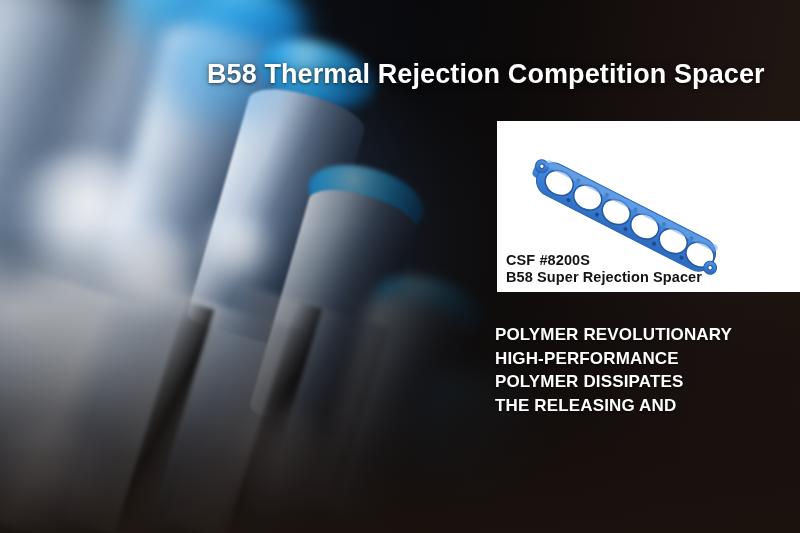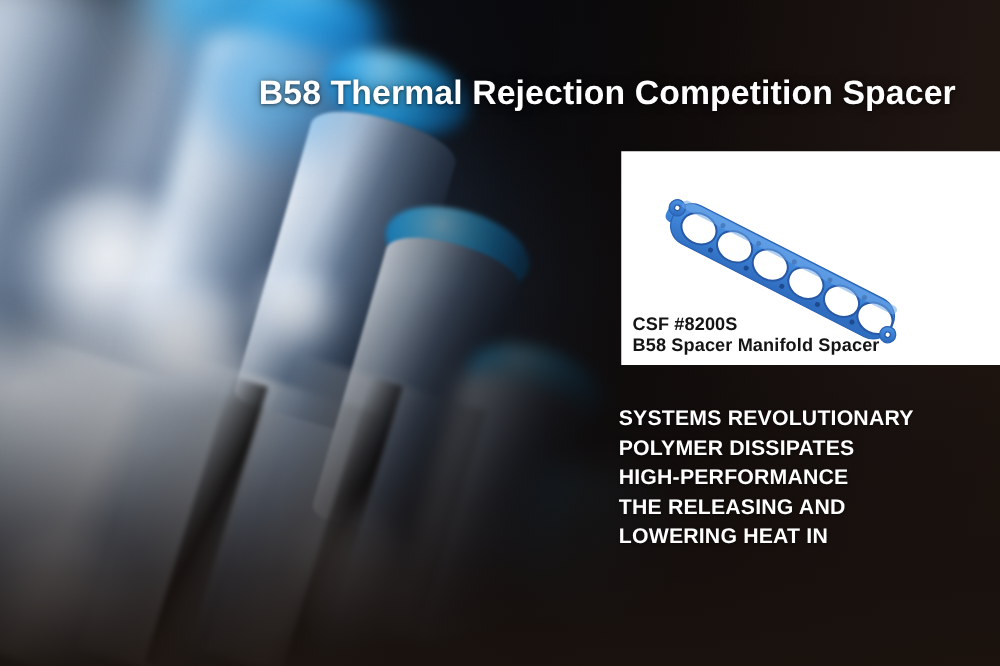--- a/index.html
+++ b/index.html
@@ -288,25 +288,24 @@
           <circle cx="227" cy="103" r="6.5" fill="url(#spacerBlue)" stroke="#2a62b4" stroke-width="1"></circle>
           <circle cx="227" cy="103" r="2.2" fill="#ffffff" stroke="#2758a6" stroke-width="1"></circle>
         </g>
 
         <rect x="33" y="80" width="192" height="7" rx="3.5" fill="#6ea8ea" opacity=".55"></rect>
       </g>
     </svg>
 
     <div id="card-caption">
       <div>CSF #8200S</div>
-      <div>B58 Spacer Manifold Spacer</div>
+      <div>B58 Super Rejection Spacer</div>
     </div>
   </div>
 
   <div id="body-copy">
-    <div>SYSTEMS REVOLUTIONARY</div>
+    <div>POLYMER REVOLUTIONARY</div>
+    <div>HIGH-PERFORMANCE</div>
     <div>POLYMER DISSIPATES</div>
-    <div>HIGH-PERFORMANCE</div>
     <div>THE RELEASING AND</div>
-    <div>LOWERING HEAT IN</div>
   </div>
 
 </div>
 
 </body></html>

